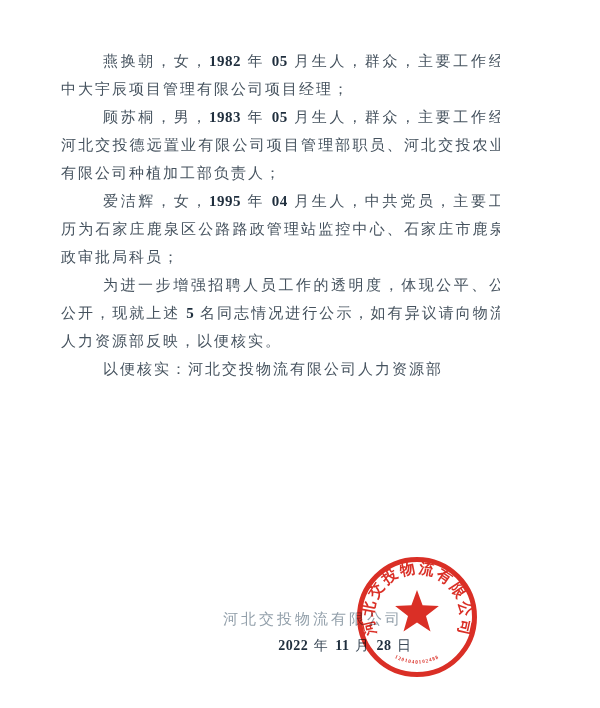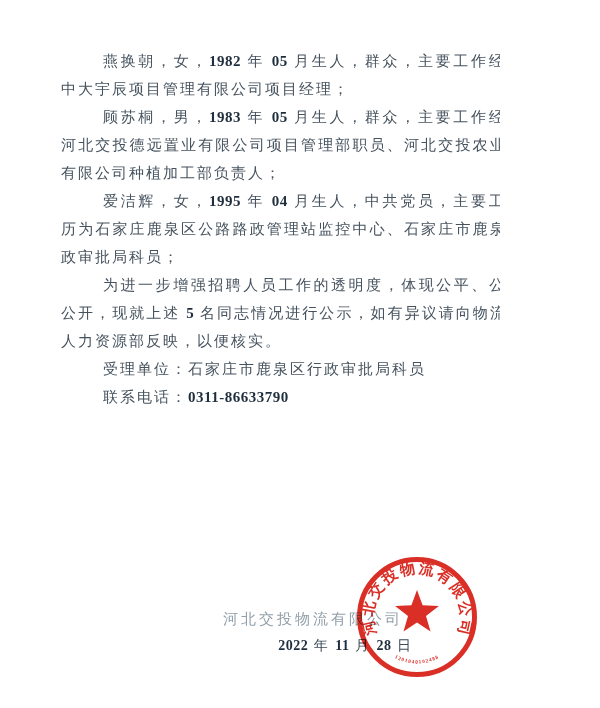--- a/index.html
+++ b/index.html
@@ -40,22 +40,21 @@
 </head>
 <body>
 
 <div class="sheet">
 
   <div class="content">
     <p>燕换朝，女，<span class="num">1982</span> 年 <span class="num">05</span> 月生人，群众，主要工作经历为中大宇辰项目管理有限公司项目经理；</p>
     <p>顾苏桐，男，<span class="num">1983</span> 年 <span class="num">05</span> 月生人，群众，主要工作经历为河北交投德远置业有限公司项目管理部职员、河北交投农业科技有限公司种植加工部负责人；</p>
     <p>爱洁辉，女，<span class="num">1995</span> 年 <span class="num">04</span> 月生人，中共党员，主要工作经历为石家庄鹿泉区公路路政管理站监控中心、石家庄市鹿泉区行政审批局科员；</p>
     <p>为进一步增强招聘人员工作的透明度，体现公平、公正、公开，现就上述 <span class="num">5</span> 名同志情况进行公示，如有异议请向物流公司人力资源部反映，以便核实。</p>
-    <p>受理单位：石家庄市鹿泉区行政审批局科员</p>
-    <p>联系电话：<span class="num">0311-86633790</span></p>
+    <p>以便核实：河北交投物流有限公司人力资源部</p>
   </div>
 
   <div class="sig-company">河北交投物流有限公司</div>
   <div class="sig-date"><span class="num">2022</span> 年 <span class="num">11</span> 月 <span class="num">28</span> 日</div>
 
   <svg class="seal" viewBox="0 0 150 150" xmlns="http://www.w3.org/2000/svg" aria-hidden="true">
     <circle cx="75" cy="75" r="57.5" fill="none" stroke="var(--seal-red)" stroke-width="5"></circle>
     <path fill="var(--seal-red)" d="M75,48 L80.6,63.3 L96.9,63.9 L84.0,73.9 L88.5,89.6 L75,80.5 L61.5,89.6 L66.0,73.9 L53.1,63.9 L69.4,63.3 Z"></path>
     <defs>
       <path id="seal-arc-top" d="M 35.1 93.6 A 44 44 0 1 1 114.9 93.6" fill="none"></path>

